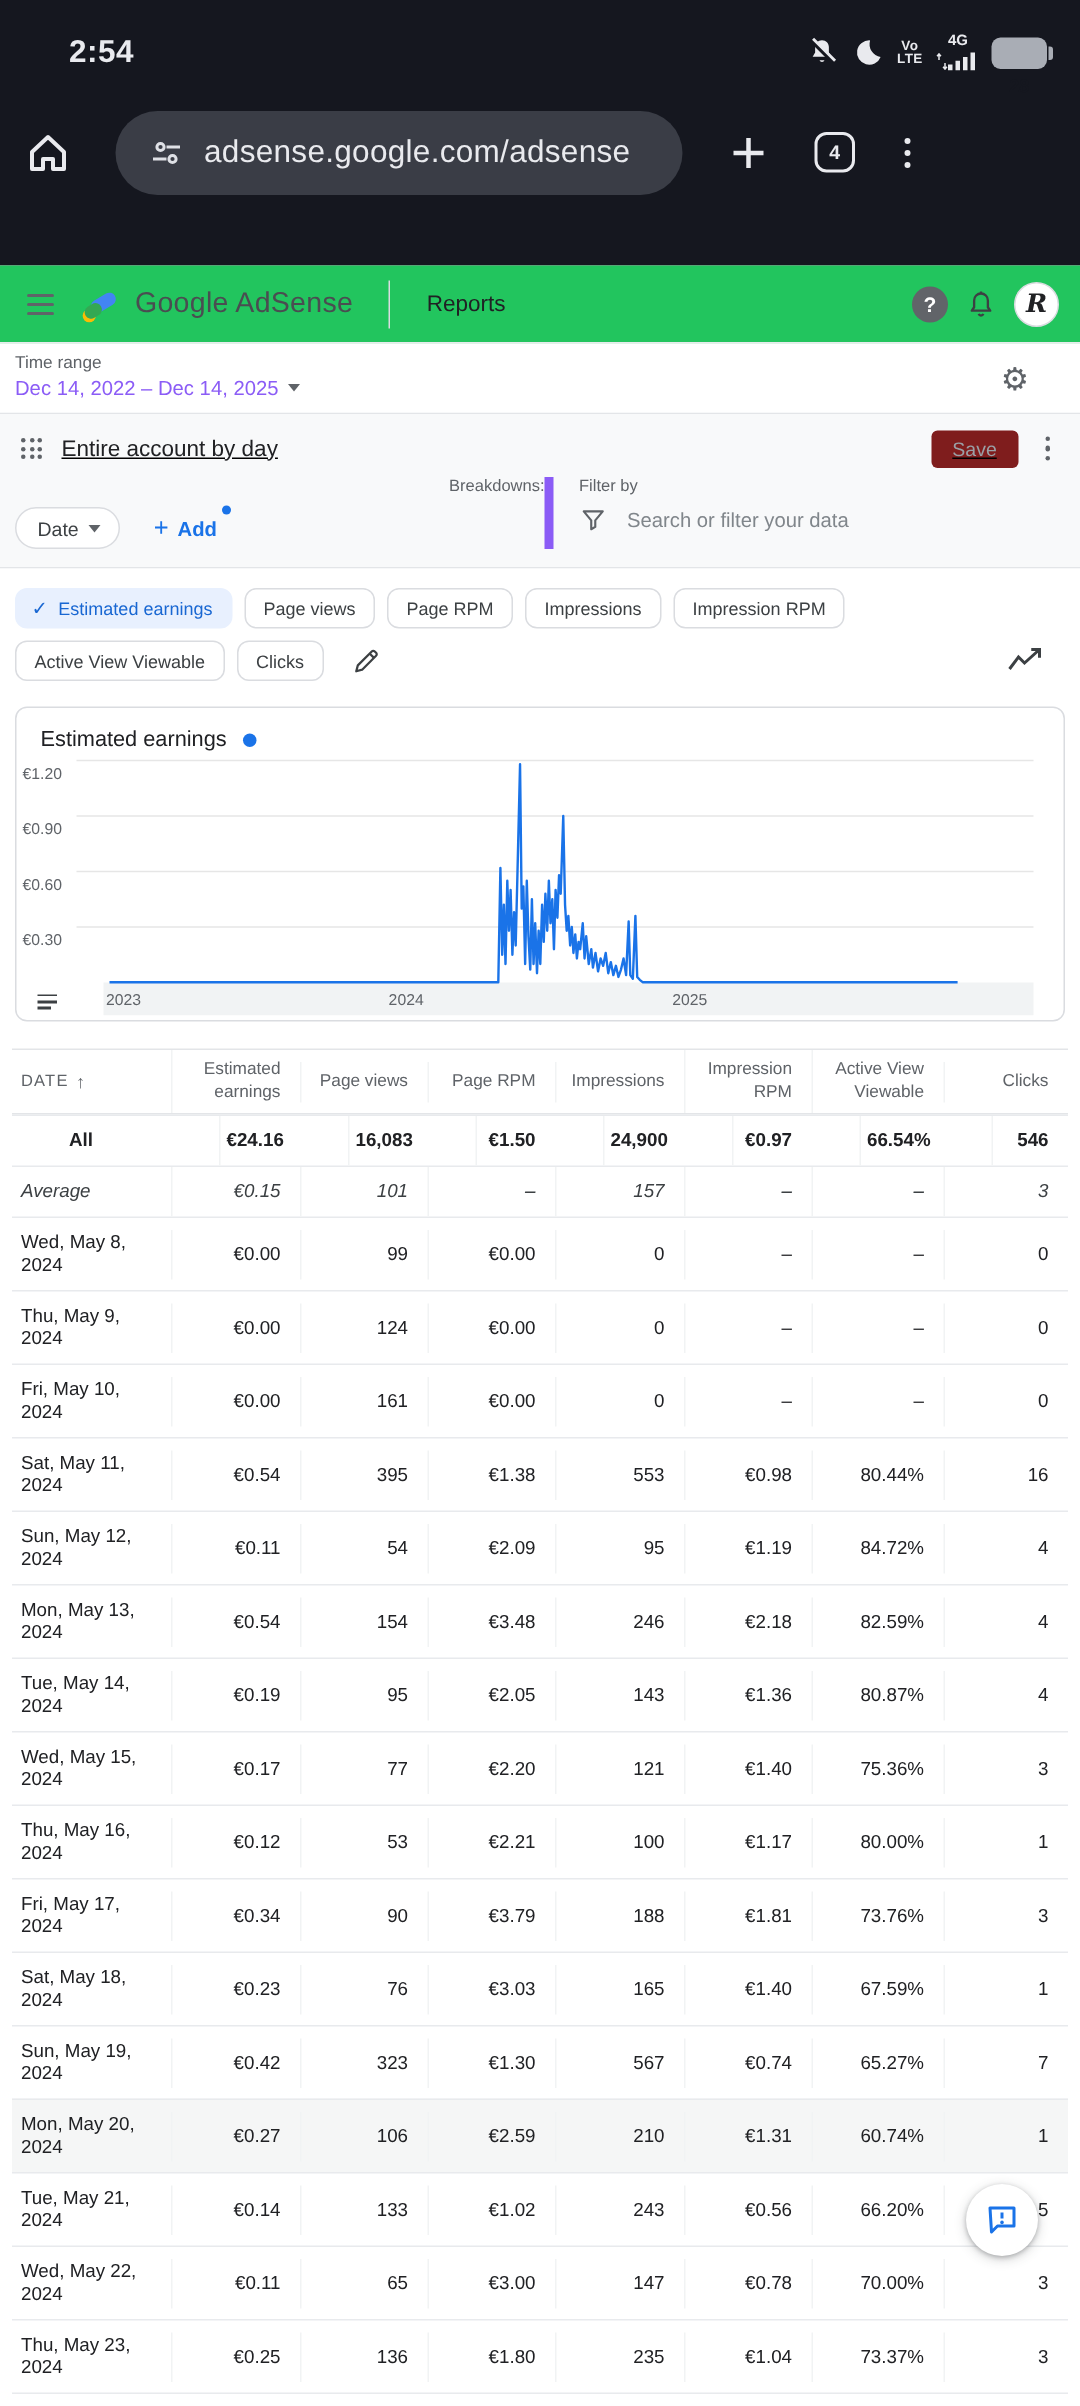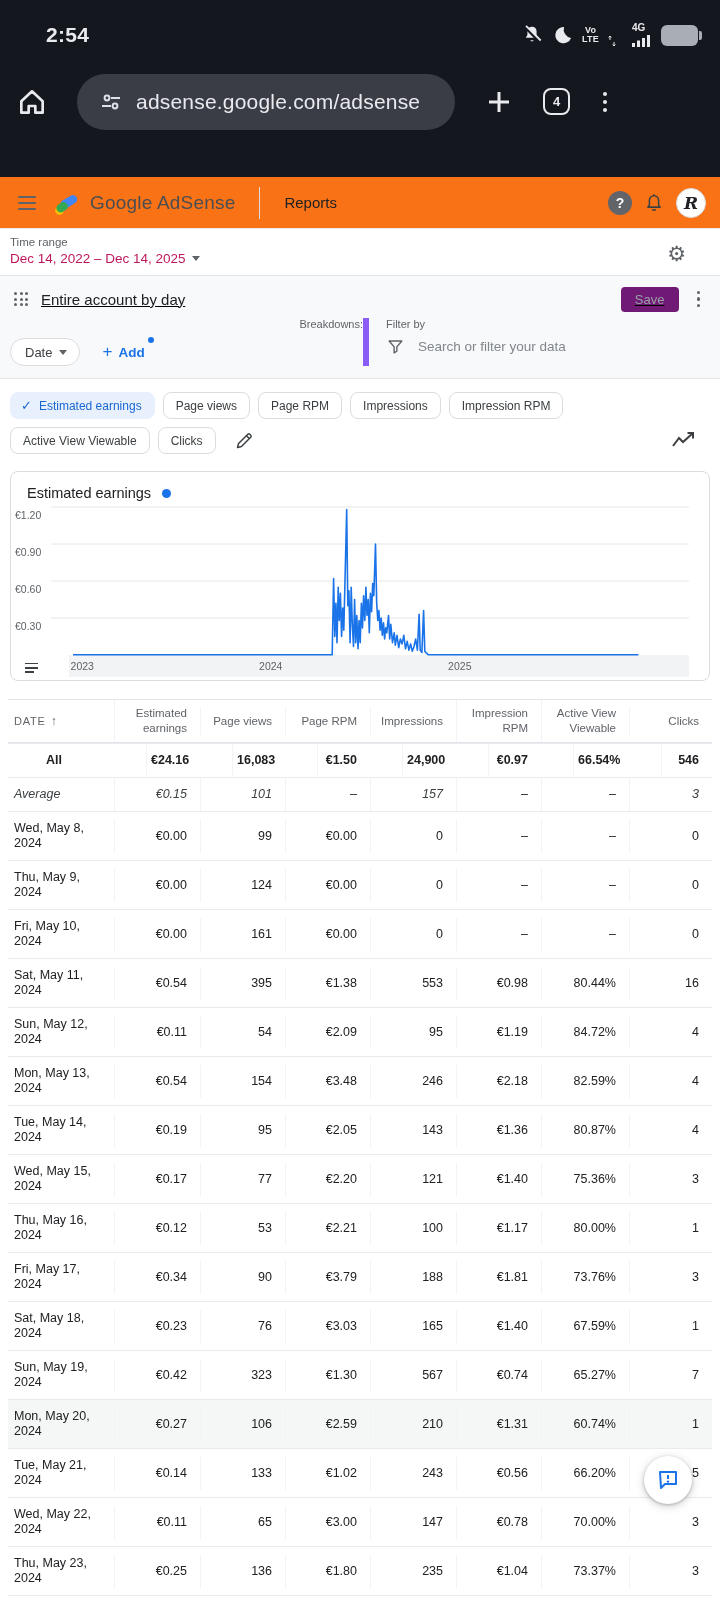--- a/index.html
+++ b/index.html
@@ -5,61 +5,61 @@
   * { margin:0; padding:0; box-sizing:border-box; }
   html,body { width:720px; }
   body { height:1604px; overflow:hidden; background:#fff; font-family:"Liberation Sans",sans-serif; position:relative; }
 
   
   .darktop { background:#15171f; height:177px; color:#e9eaee; }
   .statusbar { height:58px; display:flex; align-items:center; padding:12px 22px 0 46px; }
   .sb-time { font-size:21px; font-weight:700; letter-spacing:.3px; }
   .sb-right { margin-left:auto; display:flex; align-items:center; gap:9px; }
   .volte { font-size:9px; font-weight:700; line-height:9px; text-align:center; letter-spacing:.2px; }
-  .netwrap { display:flex; align-items:flex-end; gap:16px; }
+  .netwrap { display:flex; align-items:flex-end; gap:0; }
   .net4g { font-size:10px; font-weight:700; line-height:10px; }
   .battery { position:relative; width:37px; height:21px; background:#a9adb5; border-radius:6px;
              display:flex; align-items:center; justify-content:center; }
   .battery:after { content:""; position:absolute; right:-4px; top:6px; width:3px; height:9px; background:#a9adb5; border-radius:0 2px 2px 0; }
   .battery span { font-size:12px; font-weight:700; color:#15171f;margin-top:44px; }
   .toolbar { height:95px; display:flex; align-items:center; padding:0 4px 8px 16px; gap:29px; }
   .urlpill { flex:1; height:56px; background:#3a3d46; border-radius:28px; display:flex; align-items:center;
              padding:0 18px 0 22px; gap:13px; overflow:hidden; max-width:378px; }
   .urltext { font-size:21px; color:#e9eaee; white-space:nowrap; overflow:hidden; letter-spacing:.2px; }
   .tabbox { width:27px; height:27px; border:2.5px solid #e9eaee; border-radius:8px; display:flex; align-items:center; justify-content:center; font-size:13px; font-weight:700; }
   .kebab { display:flex; flex-direction:column; gap:4px; padding:4px; }
   .kebab i { width:4px; height:4px; border-radius:50%; background:#e9eaee; }
 
   
-  .appbar { height:52px; display:flex; align-items:center; padding:0 14px; border-bottom:1px solid #e8eaed; background:#f97316; }
+  .appbar { height:52px; display:flex; align-items:center; padding:0 14px; border-bottom:1px solid #e8eaed; background:#22c55e; }
   .burger { display:flex; flex-direction:column; gap:4px; margin-right:14px; padding:4px; }
   .burger i { display:block; width:18px; height:2px; background:#5f6368; border-radius:1px; }
   .brand { display:flex; align-items:center; gap:8px; }
   .brandtext { font-size:19px; color:#4a4d51; letter-spacing:.2px; }
   .appdivider { width:1px; height:32px; background:#dadce0; margin:0 24px; }
   .pagetitle { font-size:15px; color:#202124; }
   .appbar-right { margin-left:auto; display:flex; align-items:center; gap:11px; }
   .helpcircle { width:24px; height:24px; border-radius:50%; background:#616469; color:#fff; font-size:14px; font-weight:700; display:flex; align-items:center; justify-content:center; }
   .avatar { width:30px; height:30px; border-radius:50%; border:1px solid #dadce0; display:flex; align-items:center; justify-content:center;
             font-family:"DejaVu Serif",serif; font-style:italic; font-weight:700; font-size:17px; color:#202124; background:#fff; }
 
   
   .timerange { padding:7px 10px 9px; position:relative; background:#fff; }
   .tr-label { font-size:11.5px; color:#5f6368; }
-  .tr-value { font-size:13.5px; color:#be185d; margin-top:3px; display:flex; align-items:center; gap:6px; }
+  .tr-value { font-size:13.5px; color:#8b5cf6; margin-top:3px; display:flex; align-items:center; gap:6px; }
   .caret { width:0; height:0; border-left:4.5px solid transparent; border-right:4.5px solid transparent; border-top:5px solid #5f6368; display:inline-block; }
   .gear { position:absolute; right:34px; top:14px; font-size:21px; color:#5f6368; line-height:1; }
 
   
   .controls { background:#f8f9fa; border-top:1px solid #e3e5e8; border-bottom:1px solid #e3e5e8; padding-top:7px; }
   .title-row { height:32px; display:flex; align-items:center; padding:0 16px 0 14px;text-decoration:underline; }
   .gridicon { display:grid; grid-template-columns:repeat(3,3px); grid-gap:2.5px; margin-right:13px; }
   .gridicon i { width:3px; height:3px; border-radius:50%; background:#5f6368; }
   .report-title { font-size:15px; color:#202124; }
-  .savebtn { margin-left:auto; background:#701a75; color:#9aa0a6; border:none; font-size:13px; padding:5px 14px; border-radius:4px; font-family:inherit; }
+  .savebtn { margin-left:auto; background:#7f1d1d; color:#9aa0a6; border:none; font-size:13px; padding:5px 14px; border-radius:4px; font-family:inherit; }
   .dots3 { display:flex; flex-direction:column; gap:3px; margin-left:14px; padding:4px; }
   .dots3 i { width:3.5px; height:3.5px; border-radius:50%; background:#5f6368; }
   .bd-grid { display:flex; margin-top:3px; padding-bottom:12px; }
   .bd-left { width:363px; padding-left:10px;text-align:right; }
   .bd-right { flex:1; border-left:6px solid #8b5cf6; padding-left:17px; }
   .mini-label { font-size:11px; color:#5f6368; }
   .bd-controls { display:flex; align-items:center; gap:20px; margin-top:8px; }
   .datechip { display:flex; align-items:center; gap:7px; background:#fff; border:1px solid #dadce0; border-radius:15px; height:28px; padding:0 12px 0 14px; font-size:13px; color:#3c4043; }
   .addbtn { position:relative; display:flex; align-items:center; gap:6px; color:#1a73e8; font-size:13.5px; font-weight:700; padding:4px 2px; }
   .addplus { font-size:17px; font-weight:400; line-height:14px; }

